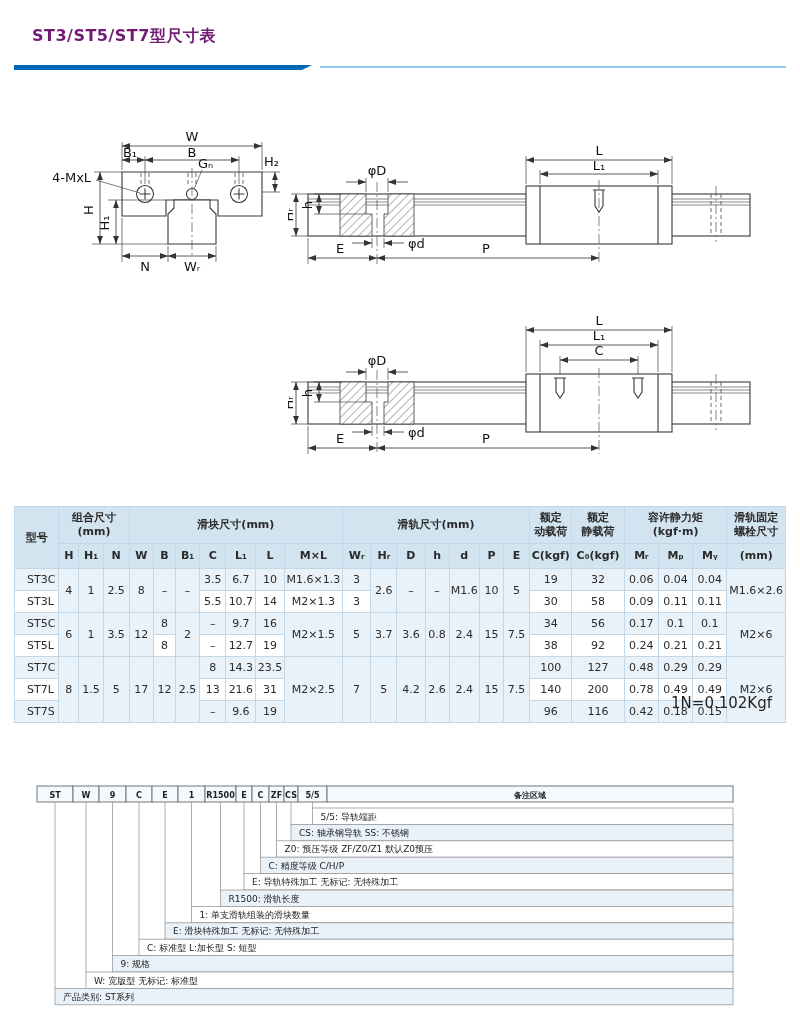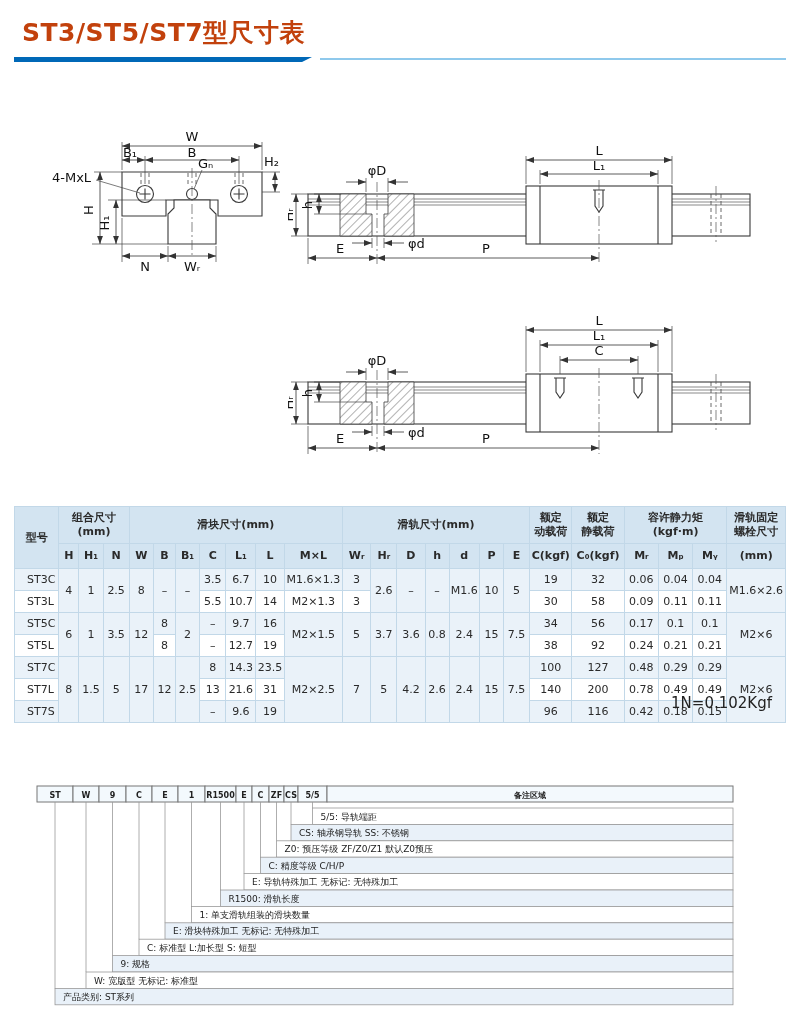--- a/index.html
+++ b/index.html
@@ -1,20 +1,20 @@
 <!DOCTYPE html>
 <html><head>
 <meta charset="utf-8">
 <style>
   html,body{margin:0;padding:0;background:#fff;}
   .page{position:relative;width:800px;height:1015px;background:#fff;overflow:hidden;
         font-family:"DejaVu Sans","Liberation Sans",sans-serif;color:#222;}
   
   .sec{position:absolute;left:14px;right:14px;}
-  .sec h2{margin:8px;font-size:25px;font-weight:bold;color:#c2410c;letter-spacing:.5px;}
+  .sec h2{margin:18px;font-size:16px;font-weight:bold;color:#701a75;letter-spacing:.5px;}
   .rule{position:relative;height:6px;margin-top:3px;}
   .rule .thick{position:absolute;left:0;top:0;height:5px;background:#0068b7;
                clip-path:polygon(0 0,100% 0,calc(100% - 10px) 100%,0 100%);}
   .rule .thin{position:absolute;top:1px;height:2px;right:0;background:#8fc9ec;}
   
   #drawings{position:absolute;top:88px;left:0;right:0;height:380px;}
   #svgA{position:absolute;left:50px;top:8px;}
   #svgB{position:absolute;left:288px;top:14px;}
   #svgC{position:absolute;left:288px;top:186px;}
   svg .fl{fill:#fff;stroke:#3a3a3a;stroke-width:1.1;}

